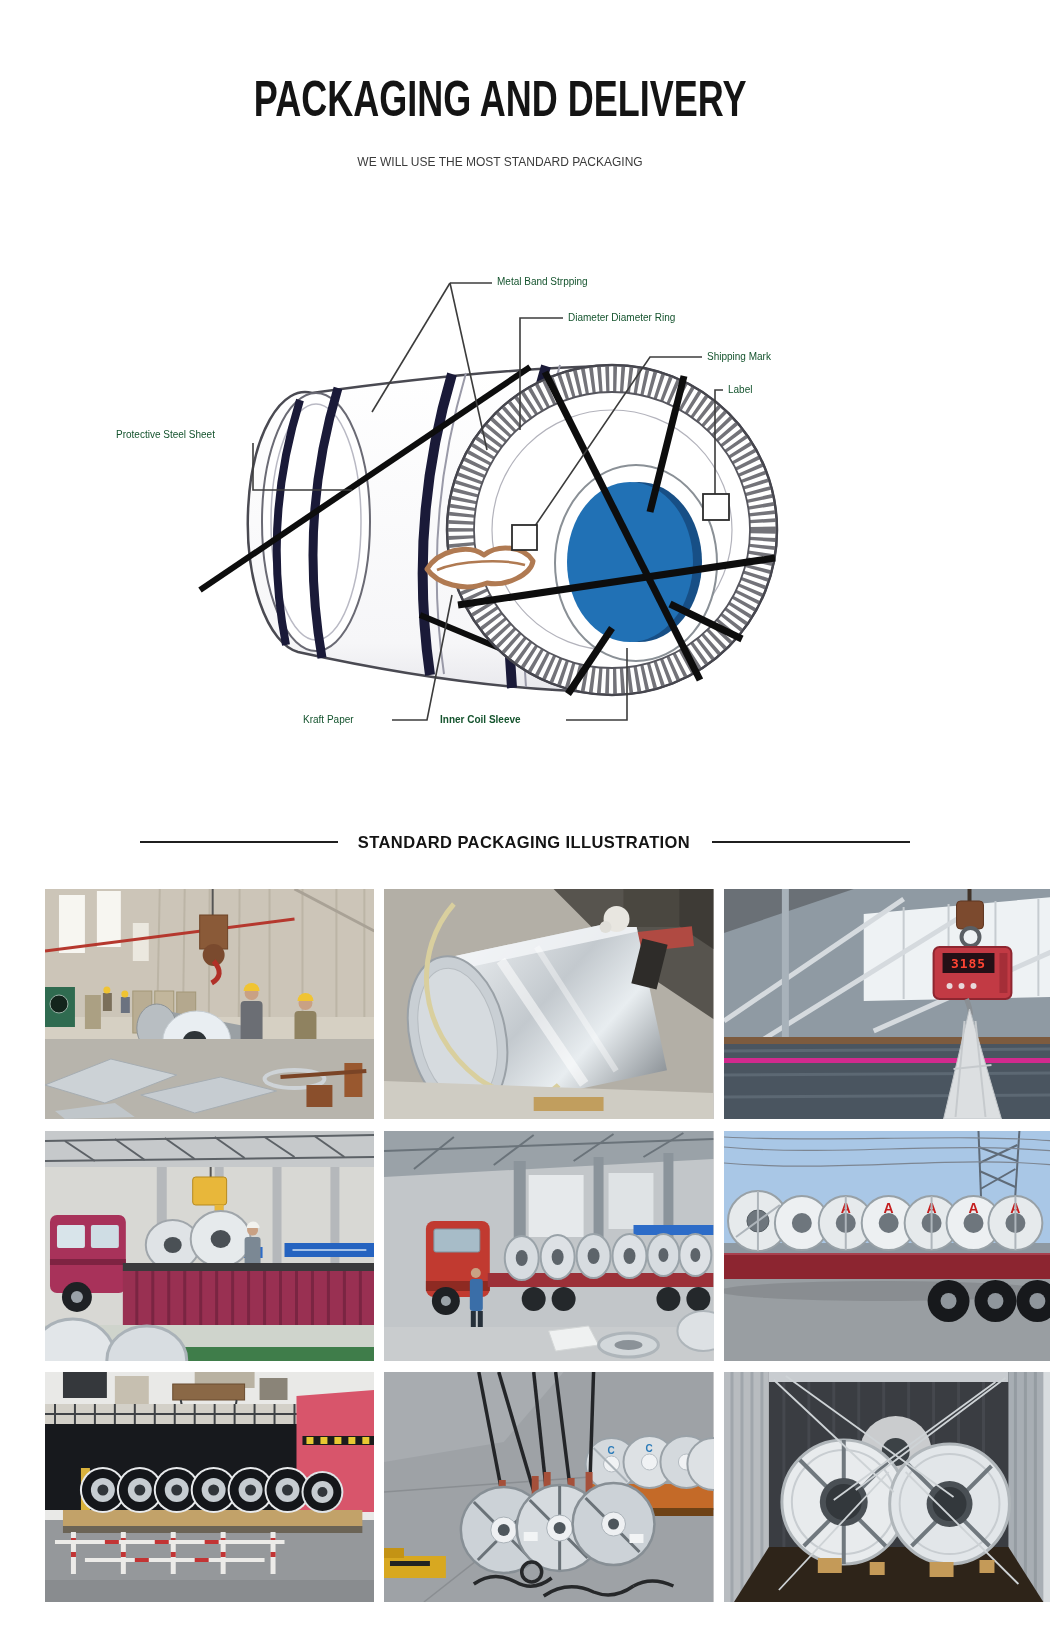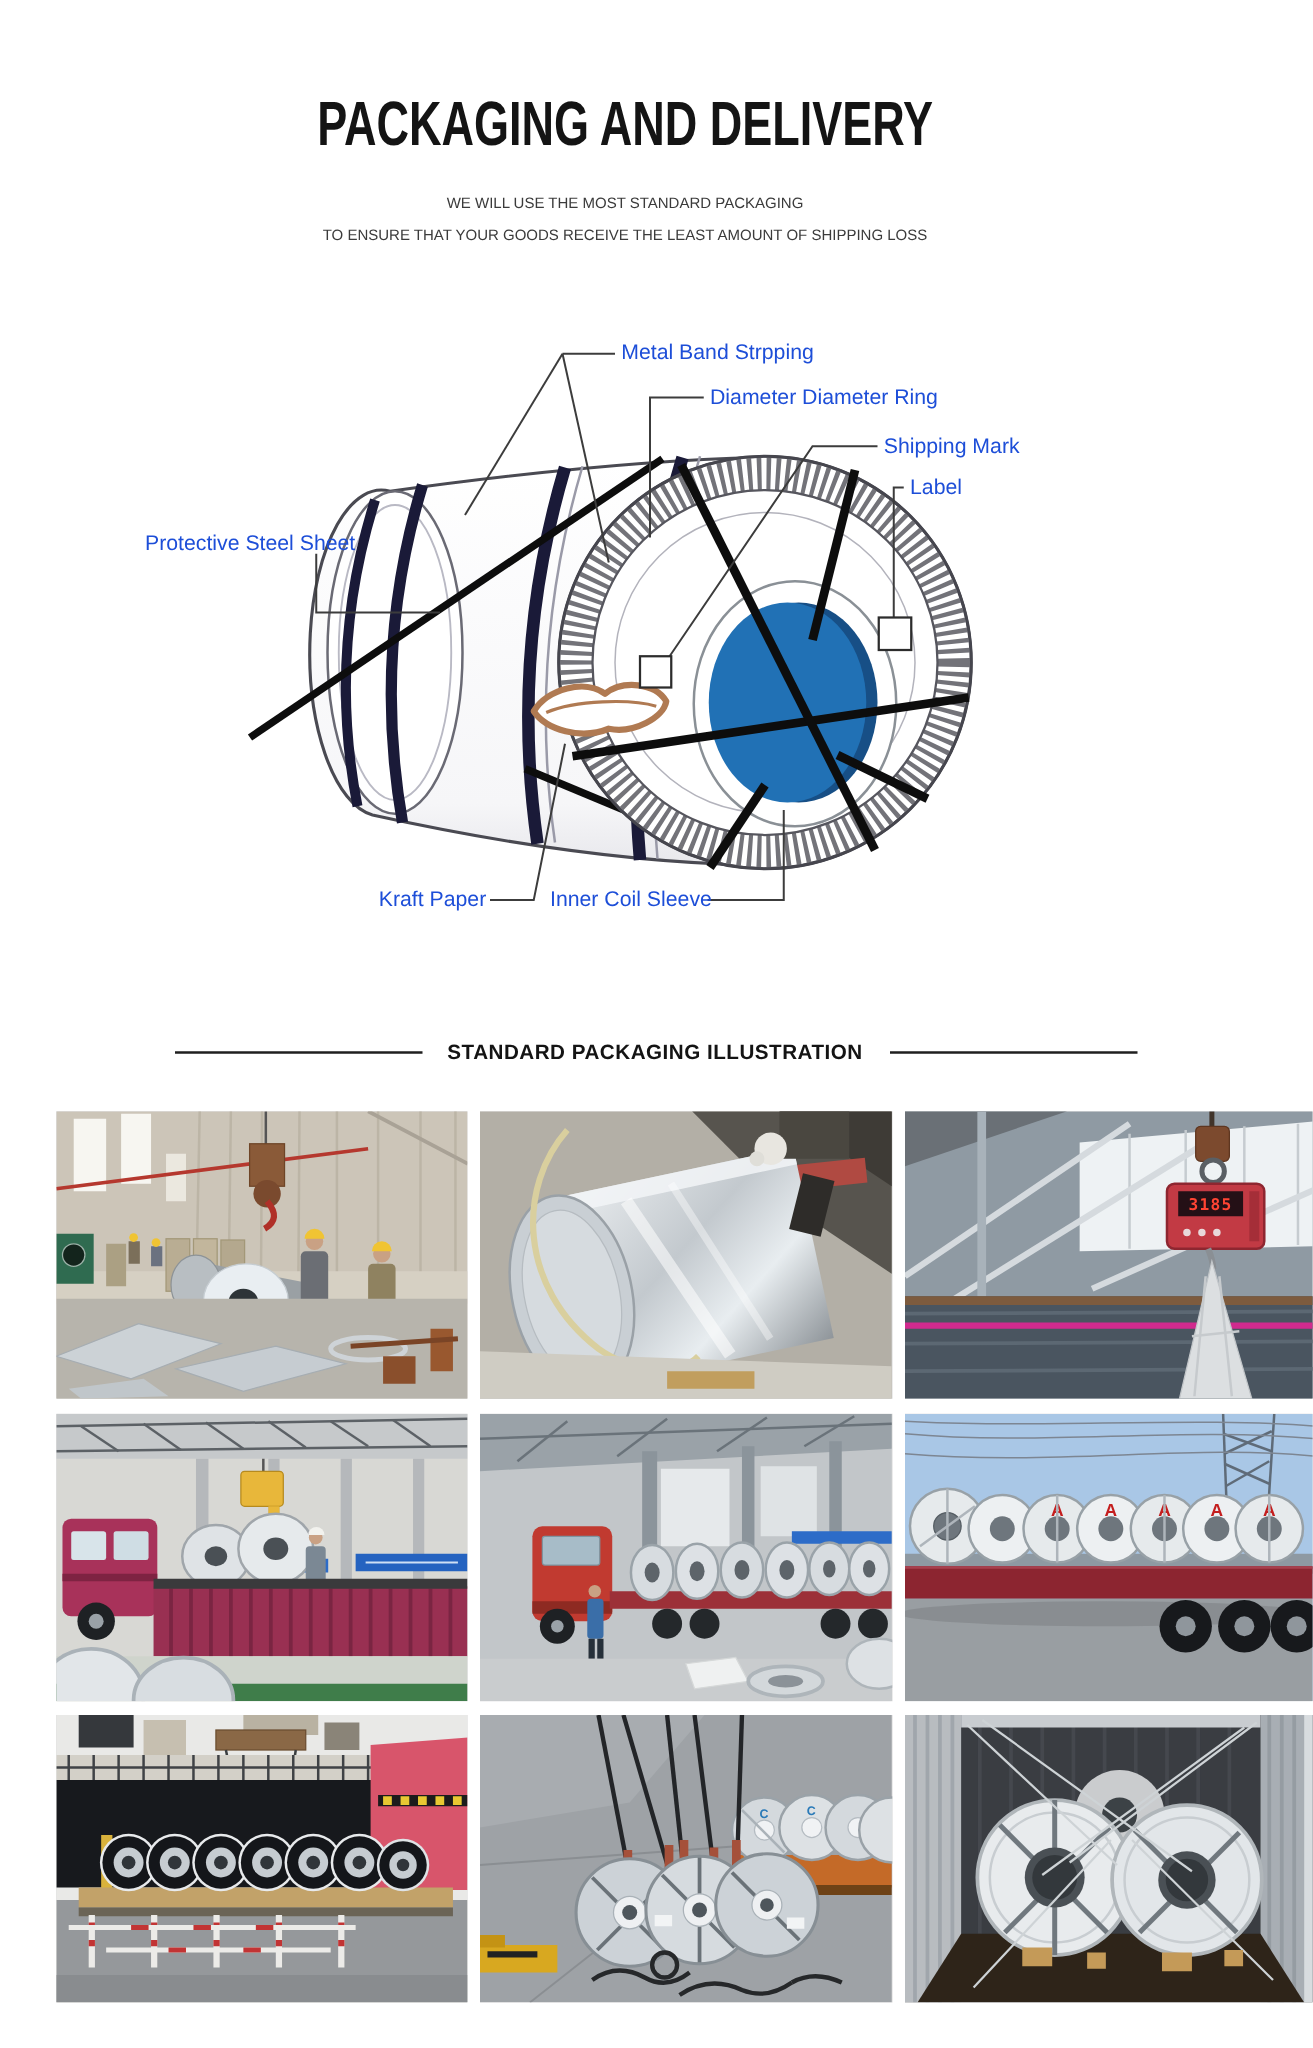--- a/index.html
+++ b/index.html
@@ -10,21 +10,21 @@
   .hdr{position:absolute;left:0;width:1000px;text-align:center;}
   .page-title{
     top:74px;font-size:50px;font-weight:700;color:#141414;line-height:50px;
     letter-spacing:0px;
   }
   .page-title span{display:inline-block;transform:scale(0.72,1.0);transform-origin:center;white-space:nowrap;}
   .page-sub{top:149px;font-size:12px;color:#3b3b3b;line-height:26px;}
   .page-sub div{white-space:nowrap;}
   .diagram{position:absolute;top:260px;left:0;width:1050px;height:520px;}
   .diagram svg{position:absolute;top:0;left:0;}
-  .dlabel{position:absolute;font-size:17px;color:#1d4ed8;white-space:nowrap;line-height:16px;}
+  .dlabel{position:absolute;font-size:10px;color:#14532d;white-space:nowrap;line-height:16px;}
   .section-head{
     position:absolute;top:830px;left:0;width:1050px;height:24px;
     display:flex;align-items:center;justify-content:center;
   }
   .rule{width:198px;height:2px;background:#1f1f1f;}
   .rule.left{margin-right:20px;}
   .rule.right{margin-left:22px;}
   .section-head .txt{font-size:16.5px;font-weight:700;color:#141414;letter-spacing:.4px;white-space:nowrap;}
   .grid{
     position:absolute;top:889px;left:21px;width:1008px;
@@ -33,21 +33,20 @@
   }
   .photo{width:100%;height:230px;overflow:hidden;background:#d8d8d8;}
   .photo svg{display:block;width:100%;height:100%;}
 </style>
 </head>
 <body>
 
 <div class="hdr page-title"><span>PACKAGING AND DELIVERY</span></div>
 <div class="hdr page-sub">
   <div>WE WILL USE THE MOST STANDARD PACKAGING</div>
-  <div>TO ENSURE THAT YOUR GOODS RECEIVE THE LEAST AMOUNT OF SHIPPING LOSS</div>
 </div>
 
 <div class="diagram">
   <svg width="1050" height="520" viewBox="0 0 1050 520">
     <defs>
       <linearGradient id="bodyg" x1="0" y1="0" x2="0" y2="1">
         <stop offset="0" stop-color="#ffffff"></stop>
           <stop offset="0.85" stop-color="#f6f6f8"></stop>
           <stop offset="1" stop-color="#e8e8ec"></stop>
       </linearGradient>
@@ -112,21 +111,21 @@
     </g>
     <rect x="512" y="265" width="25" height="25" fill="#ffffff" stroke="#2c2c2c" stroke-width="1.8"></rect>
     <rect x="703" y="234" width="26" height="26" fill="#ffffff" stroke="#2c2c2c" stroke-width="1.8"></rect>
   </svg>
   <div class="dlabel" style="left:497px;top:14px;">Metal Band Strpping</div>
   <div class="dlabel" style="left:568px;top:50px;">Diameter Diameter Ring</div>
   <div class="dlabel" style="left:707px;top:89px;">Shipping Mark</div>
   <div class="dlabel" style="left:728px;top:122px;text-align:center;">Label</div>
   <div class="dlabel" style="left:116px;top:167px;">Protective Steel Sheet</div>
   <div class="dlabel" style="left:303px;top:452px;">Kraft Paper</div>
-  <div class="dlabel" style="left:440px;top:452px;">Inner Coil Sleeve</div>
+  <div class="dlabel" style="left:440px;top:452px;font-weight:bold;">Inner Coil Sleeve</div>
 </div>
 
 <div class="section-head">
   <div class="rule left"></div>
   <div class="txt">STANDARD PACKAGING ILLUSTRATION</div>
   <div class="rule right"></div>
 </div>
 
 <div class="grid">
 

